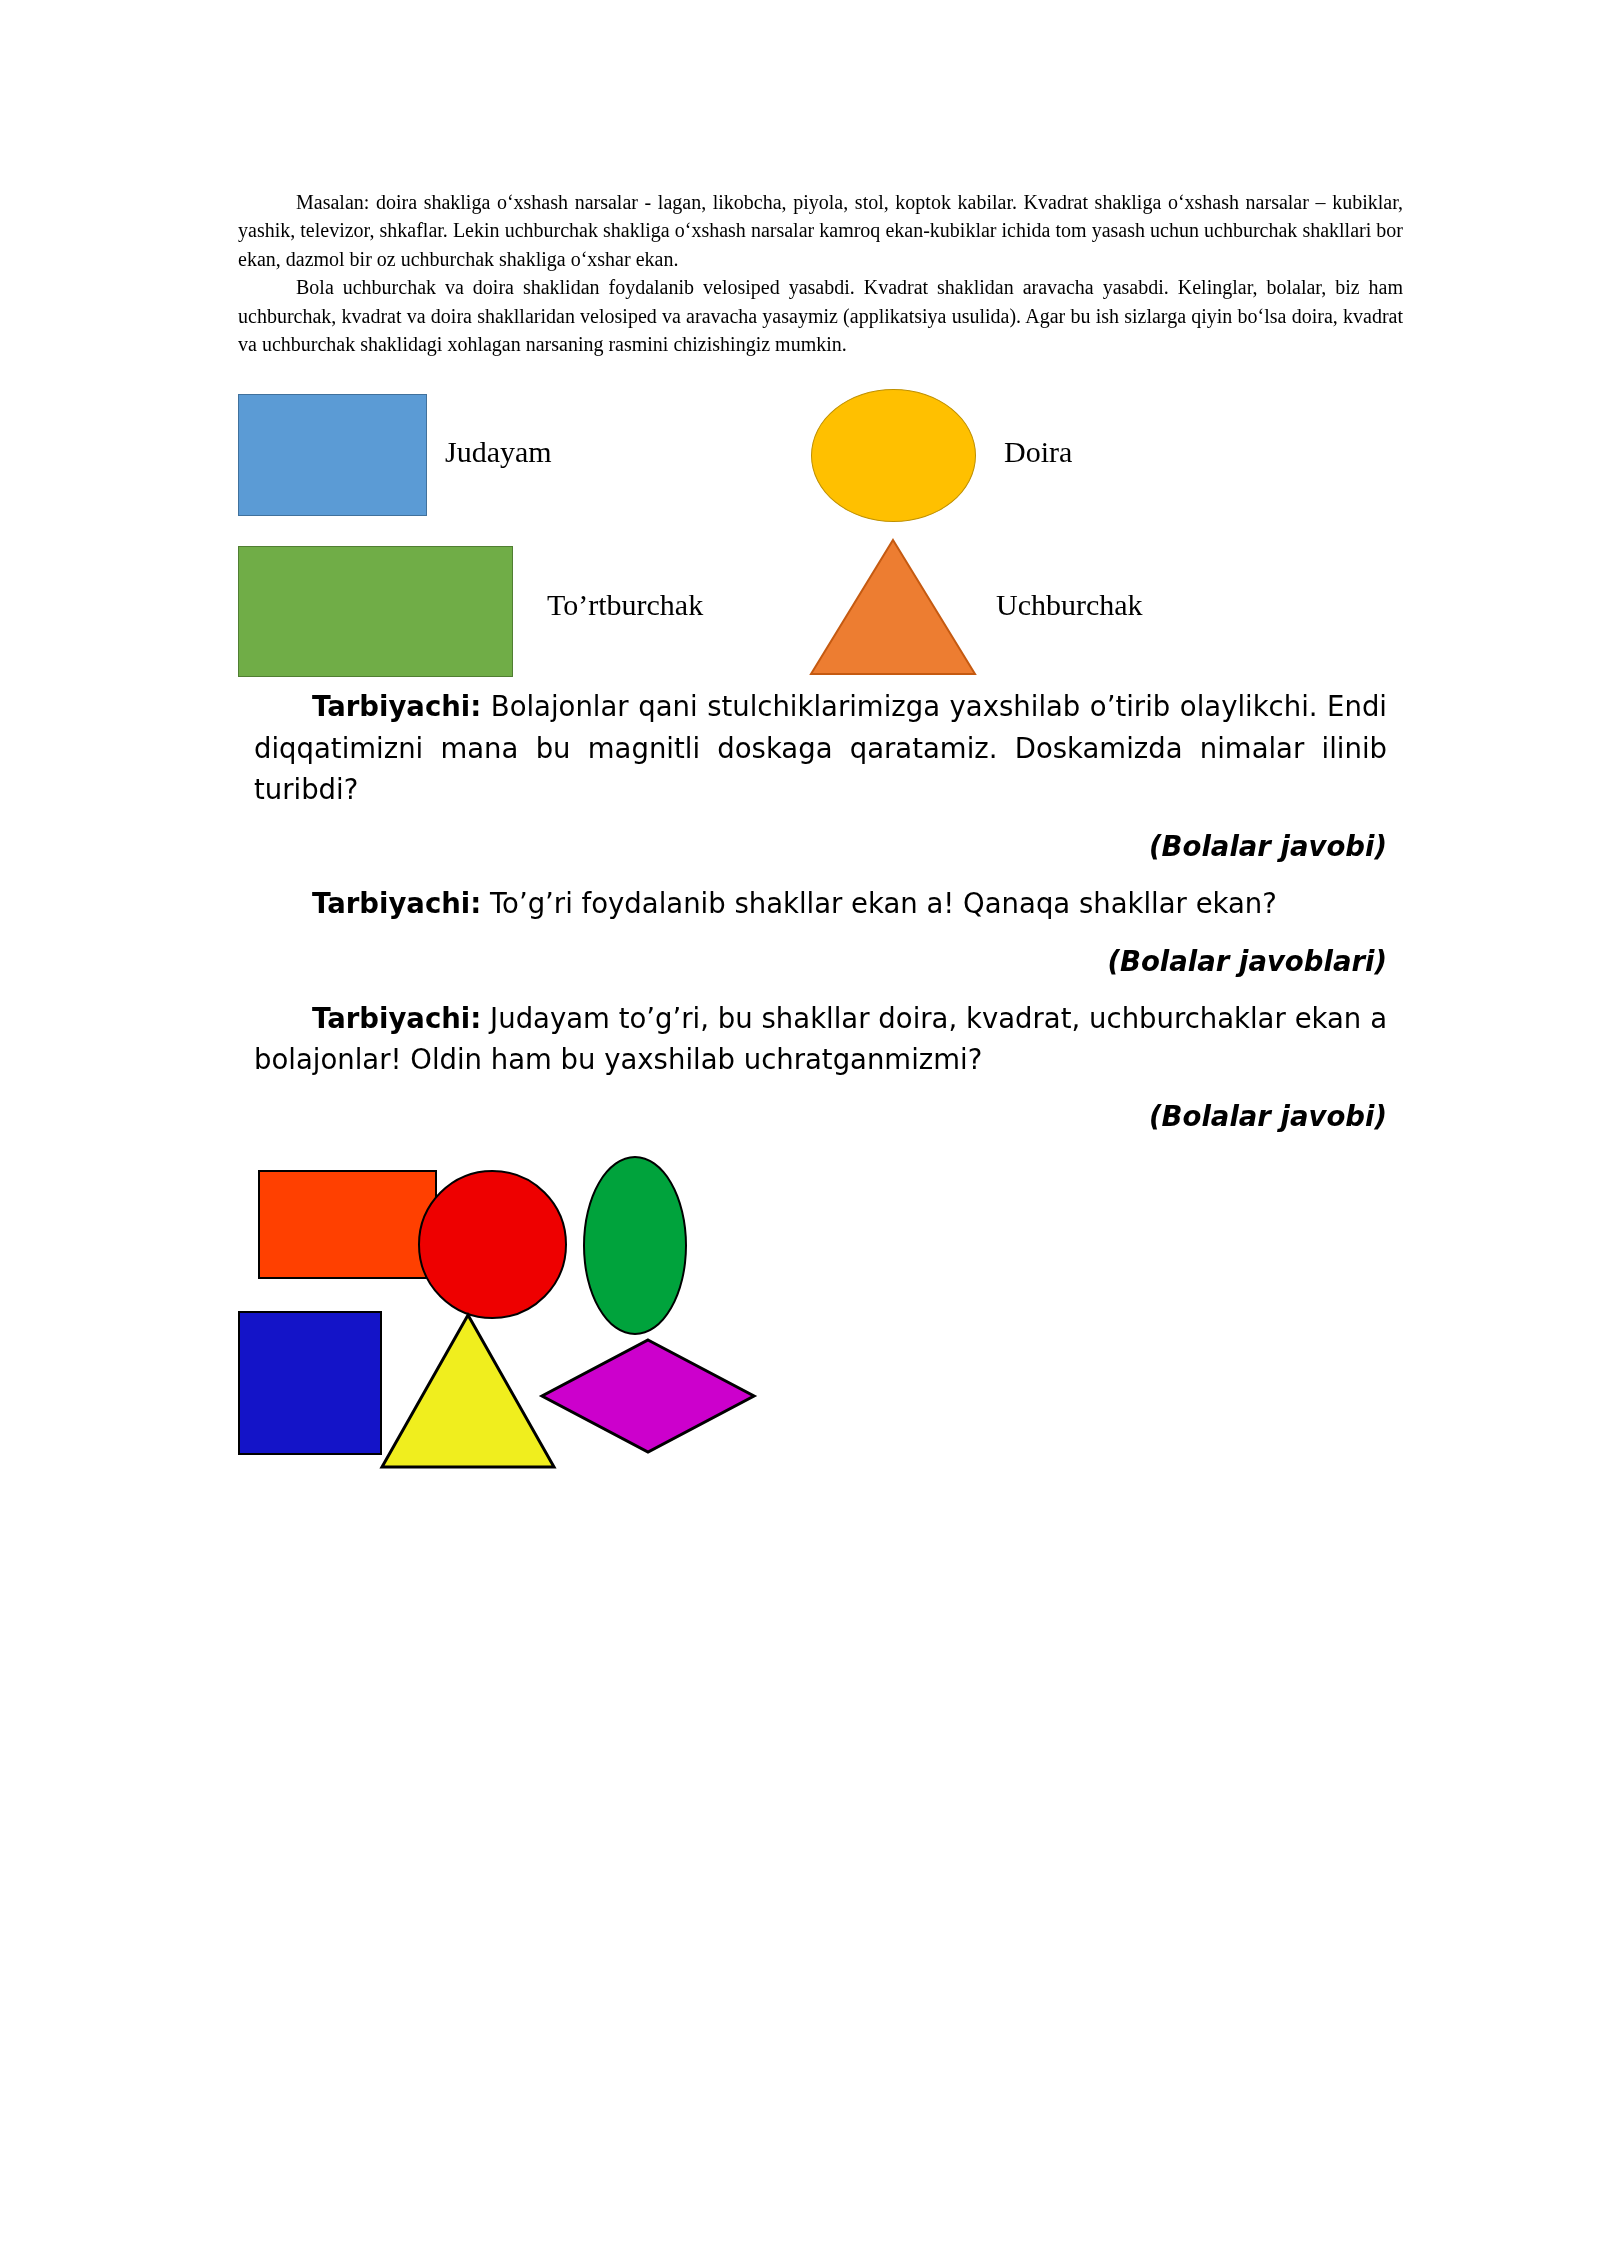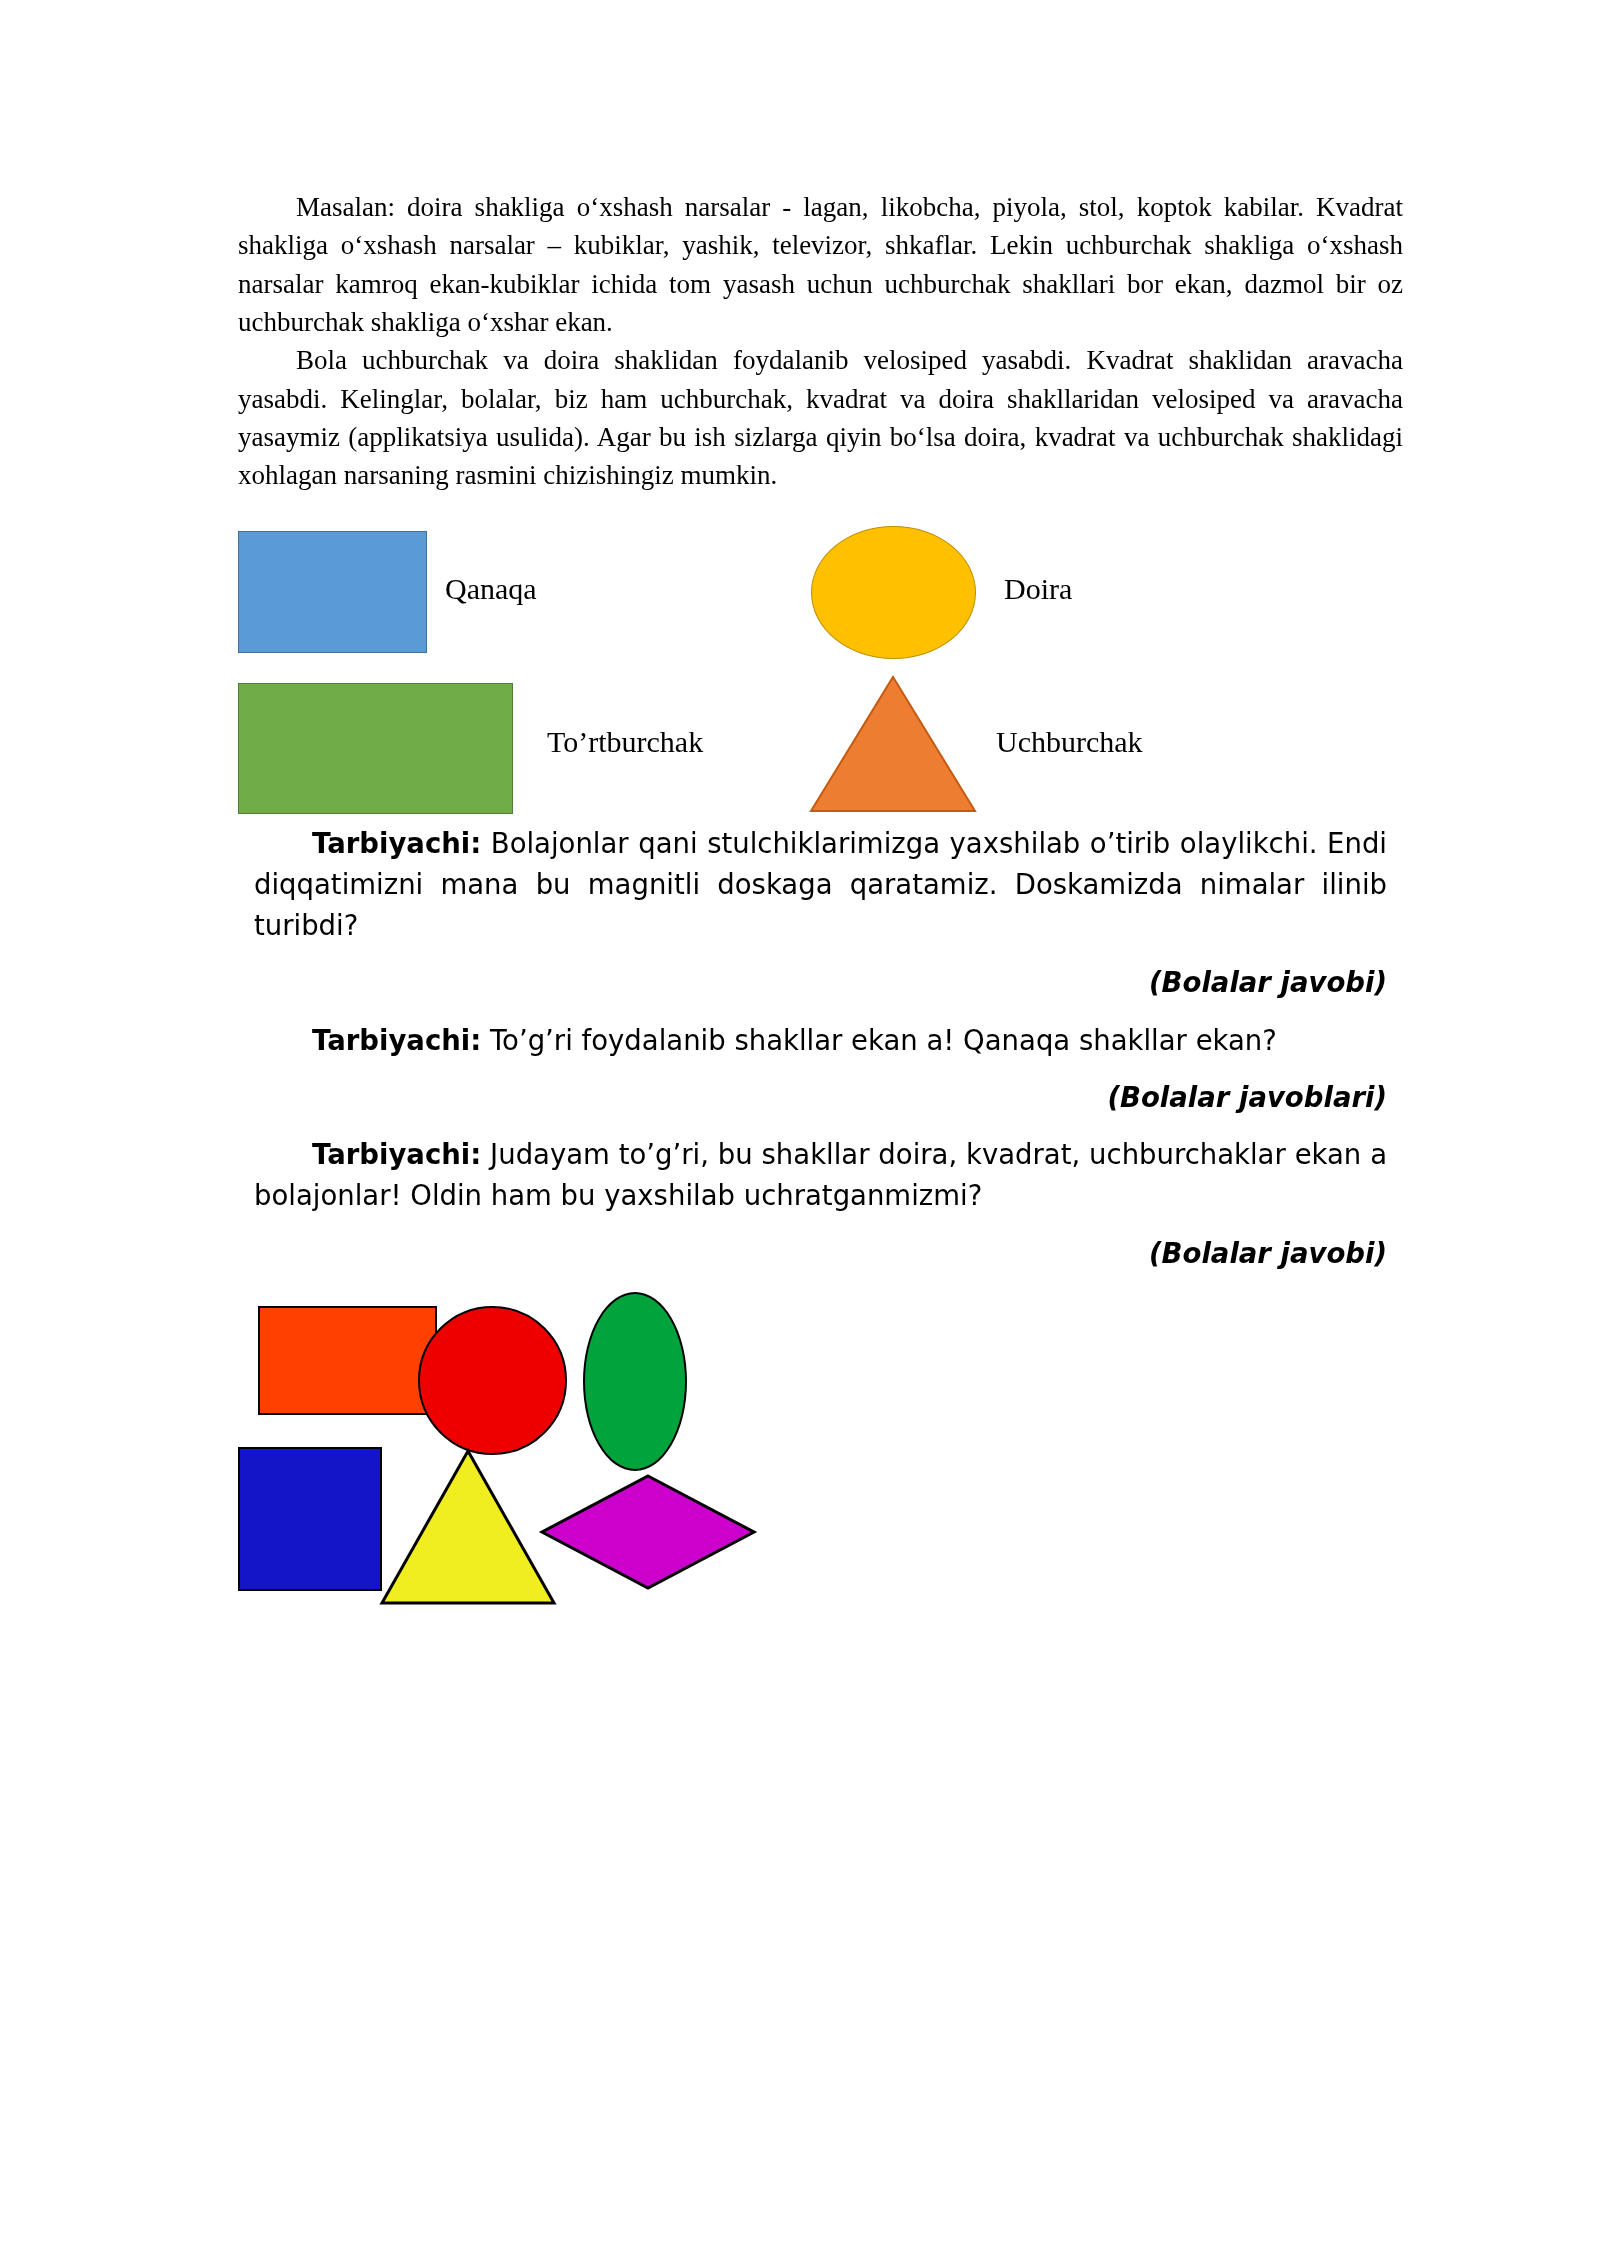--- a/index.html
+++ b/index.html
@@ -25,21 +25,21 @@
   .content {
     position: absolute;
     left: 238px;
     top: 188px;
     width: 1165px;
   }
 
   
   .p-serif {
     font-family: "Liberation Serif", serif;
-    font-size: 27px;
+    font-size: 20px;
     line-height: 1.42;
     text-align: justify;
     text-justify: inter-word;
     margin: 0 0 0 0;
     text-indent: 58px;
     hyphens: none;
   }
 
   
   .p-sans {
@@ -171,21 +171,21 @@
 <body>
 
 <div class="page">
   <div class="content">
 
     <p class="p-serif">Masalan: doira shakliga o‘xshash narsalar - lagan, likobcha, piyola, stol, koptok kabilar. Kvadrat shakliga o‘xshash narsalar – kubiklar, yashik, televizor, shkaflar. Lekin uchburchak shakliga o‘xshash narsalar kamroq ekan-kubiklar ichida tom yasash uchun uchburchak shakllari bor ekan, dazmol bir oz uchburchak shakliga o‘xshar ekan.</p>
     <p class="p-serif">Bola uchburchak va doira shaklidan foydalanib velosiped yasabdi. Kvadrat shaklidan aravacha yasabdi. Kelinglar, bolalar, biz ham uchburchak, kvadrat va doira shakllaridan velosiped va aravacha yasaymiz (applikatsiya usulida). Agar bu ish sizlarga qiyin bo‘lsa doira, kvadrat va uchburchak shaklidagi xohlagan narsaning rasmini chizishingiz mumkin.</p>
 
     <div class="fig1">
       <div class="sq-blue"></div>
-      <span class="shape-label" style="left:207px; top:55px;">Qanaqa</span>
+      <span class="shape-label" style="left:207px; top:55px;">Judayam</span>
 
       <div class="circ-yellow"></div>
       <span class="shape-label" style="left:766px; top:55px;">Doira</span>
 
       <div class="rect-green"></div>
       <span class="shape-label" style="left:309px; top:208px;">To’rtburchak</span>
 
       <svg class="tri-orange" viewBox="0 0 170 140">
         <polygon points="85,3 167,137 3,137" fill="#ed7d31" stroke="#c55a11" stroke-width="2"></polygon>
       </svg>

